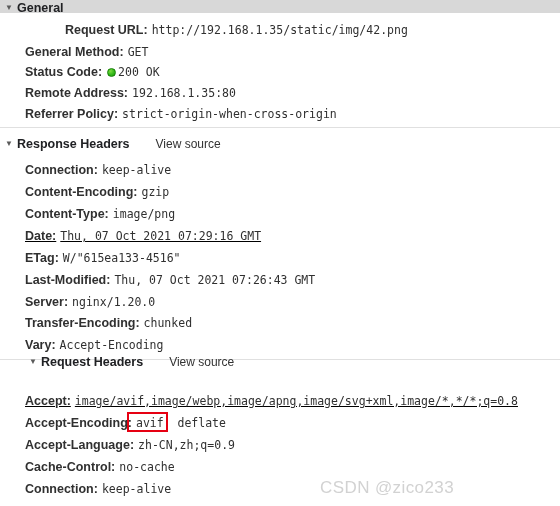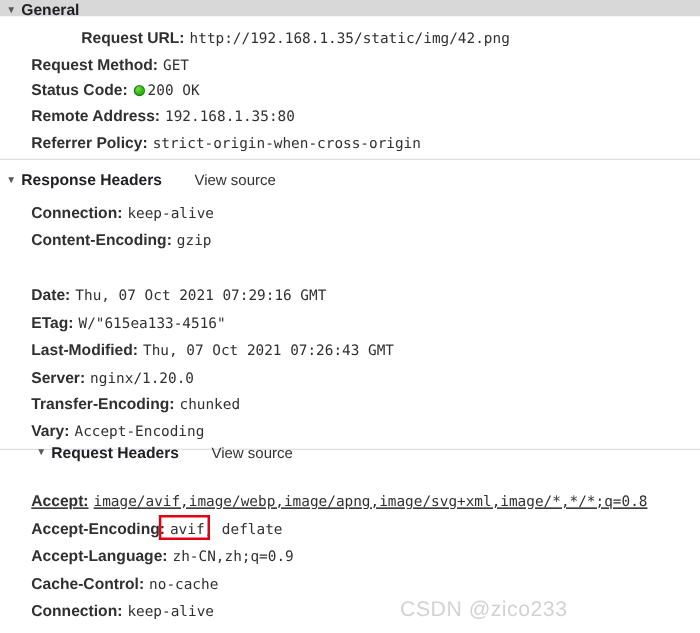--- a/index.html
+++ b/index.html
@@ -140,21 +140,21 @@
 
   <div class="section-head" style="top:-2px;">
     <span class="twisty">▼</span><span class="section-title">General</span>
   </div>
 
   <div class="row" style="top:20px;margin-left:40px;">
     <span class="key">Request URL:</span><span class="val">http://192.168.1.35/static/img/42.png</span>
   </div>
 
   <div class="row" style="top:42px;">
-    <span class="key">Request Method:</span><span class="val">GET</span>
+    <span class="key">General Method:</span><span class="val">GET</span>
   </div>
 
   <div class="row" style="top:62px;">
     <span class="key">Status Code:</span><span class="status-dot"></span><span class="val" style="margin-left:0;margin-top:32px;">200 OK</span>
   </div>
 
   <div class="row" style="top:83px;">
     <span class="key">Remote Address:</span><span class="val">192.168.1.35:80</span>
   </div>
 
@@ -169,22 +169,25 @@
   </div>
 
   <div class="row" style="top:160px;">
     <span class="key">Connection:</span><span class="val">keep-alive</span>
   </div>
 
   <div class="row" style="top:182px;">
     <span class="key">Content-Encoding:</span><span class="val">gzip</span>
   </div>
 
-
-  <div class="row" style="top:226px;">
+  <div class="row" style="top:204px;">
+    <span class="key">Content-Type:</span><span class="val">image/png</span>
+  </div>
+
+  <div class="row" style="top:226px;text-decoration:underline;">
     <span class="key">Date:</span><span class="val">Thu, 07 Oct 2021 07:29:16 GMT</span>
   </div>
 
   <div class="row" style="top:248px;">
     <span class="key">ETag:</span><span class="val">W/"615ea133-4516"</span>
   </div>
 
   <div class="row" style="top:270px;">
     <span class="key">Last-Modified:</span><span class="val">Thu, 07 Oct 2021 07:26:43 GMT</span>
   </div>

